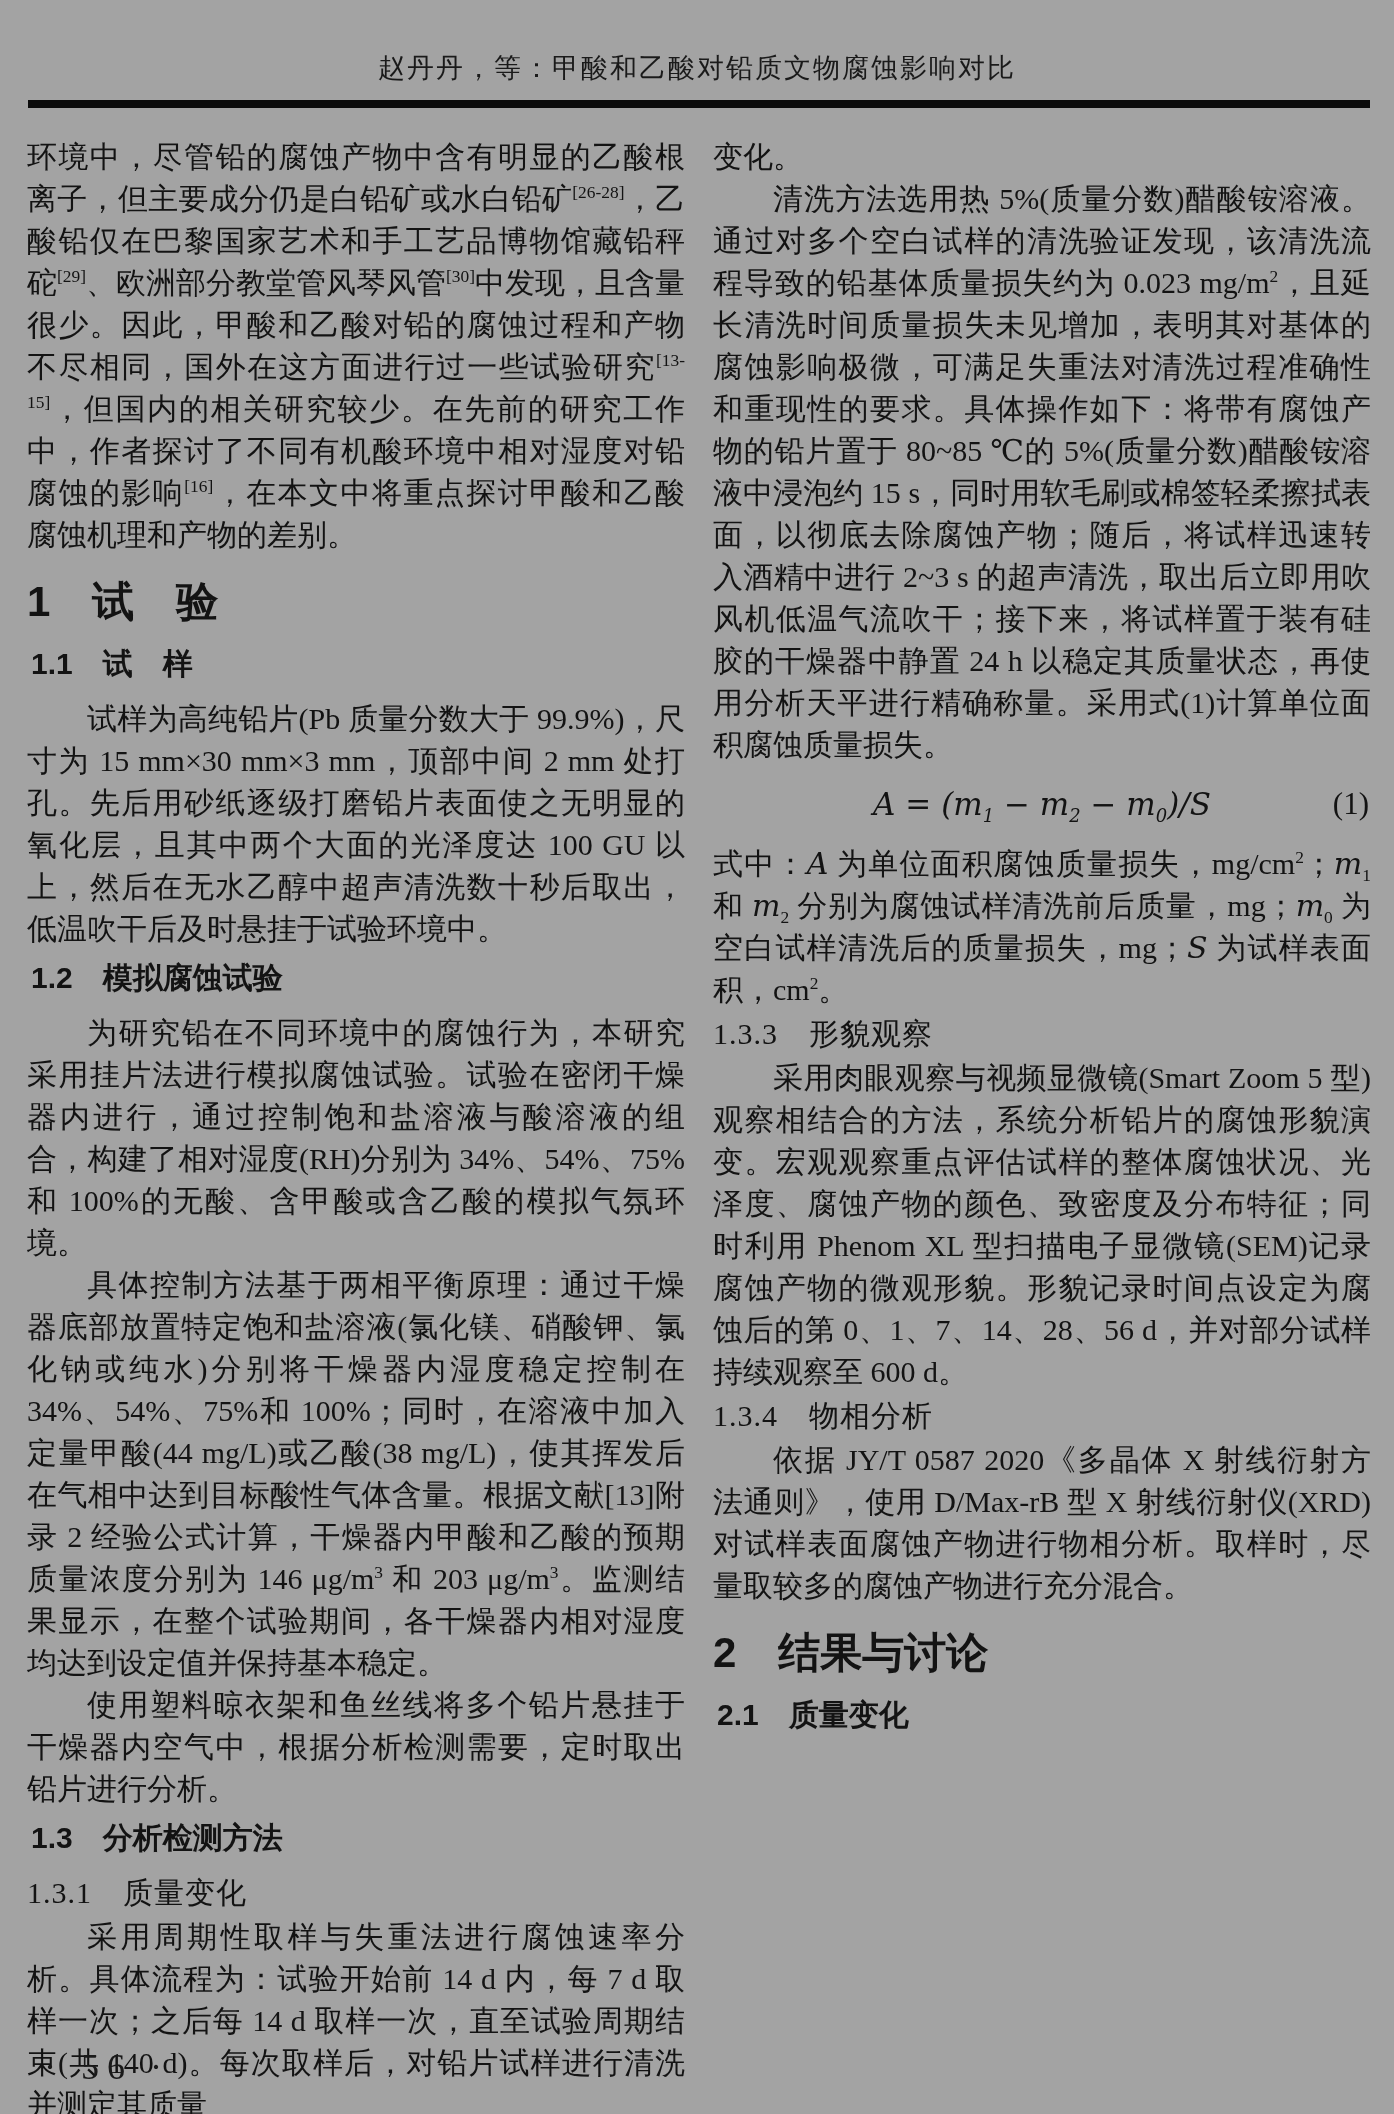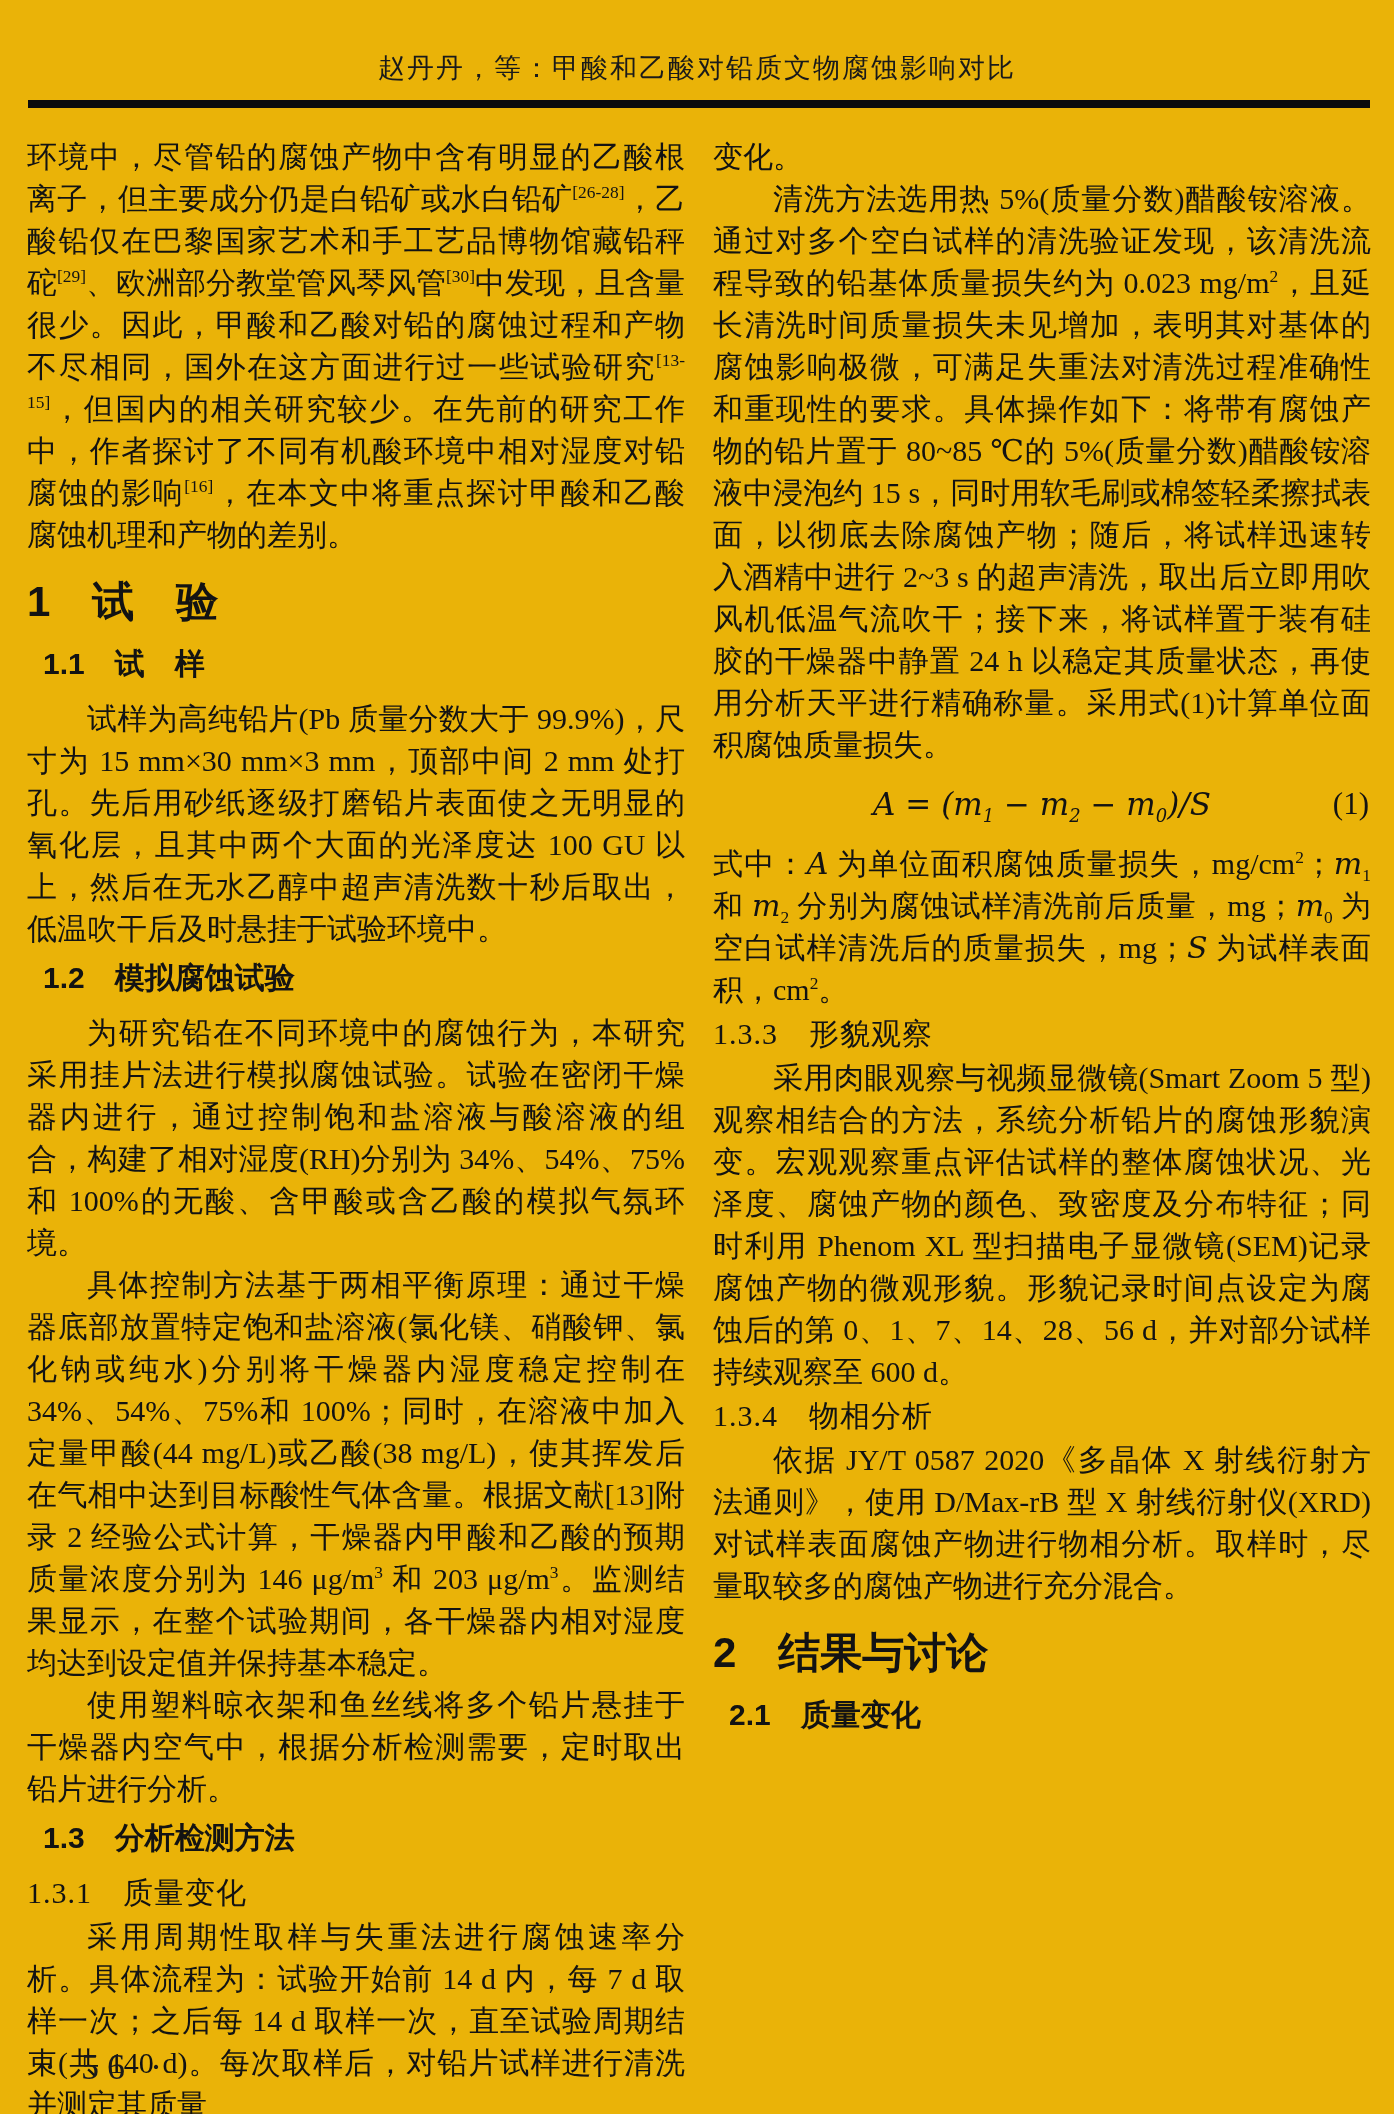--- a/index.html
+++ b/index.html
@@ -1,20 +1,20 @@
 <!DOCTYPE html>
 <html><head>
 <meta charset="utf-8">
 <style>
   html,body { margin:0; padding:0; background:#dddddd; }
   .page {
     position:relative;
     width:1394px; height:2114px;
     margin:0 auto;
-    background:#eab308;
+    background:#a3a3a3;
     color:#131313;
     font-family:"Liberation Serif","DejaVu Serif",serif;
     overflow:hidden;
   }
   .running-head {
     position:absolute; top:50px; left:0; right:0;
     text-align:center;
     font-size:27px; letter-spacing:2px;
     color:#1a1a1a;
   }
@@ -28,21 +28,21 @@
   }
   .col { width:658px; font-size:30px; line-height:42px; text-align:justify; }
   .p { margin:0; text-indent:2em; }
   .p.flush { text-indent:0; }
   .h1 {
     margin:24px 0 20px; text-indent:0; text-align:left;
     font-family:"Liberation Sans","DejaVu Sans",sans-serif;
     font-weight:bold; font-size:42px; line-height:44px;
   }
   .h2 {
-    margin:8px 16px 14px; text-indent:0; text-align:left;
+    margin:8px 4px 14px; text-indent:0; text-align:left;
     font-family:"Liberation Sans","DejaVu Sans",sans-serif;
     font-weight:bold; font-size:30px; line-height:40px;
   }
   .h3 {
     margin:2px 0; text-indent:0; text-align:left;
     font-size:30px; line-height:42px; letter-spacing:1px;
   }
   sup { font-size:58%; line-height:0; vertical-align:super; }
   sub { font-size:58%; line-height:0; vertical-align:sub; }
   .var { font-style:italic; font-family:"DejaVu Serif","Liberation Serif",serif; }

